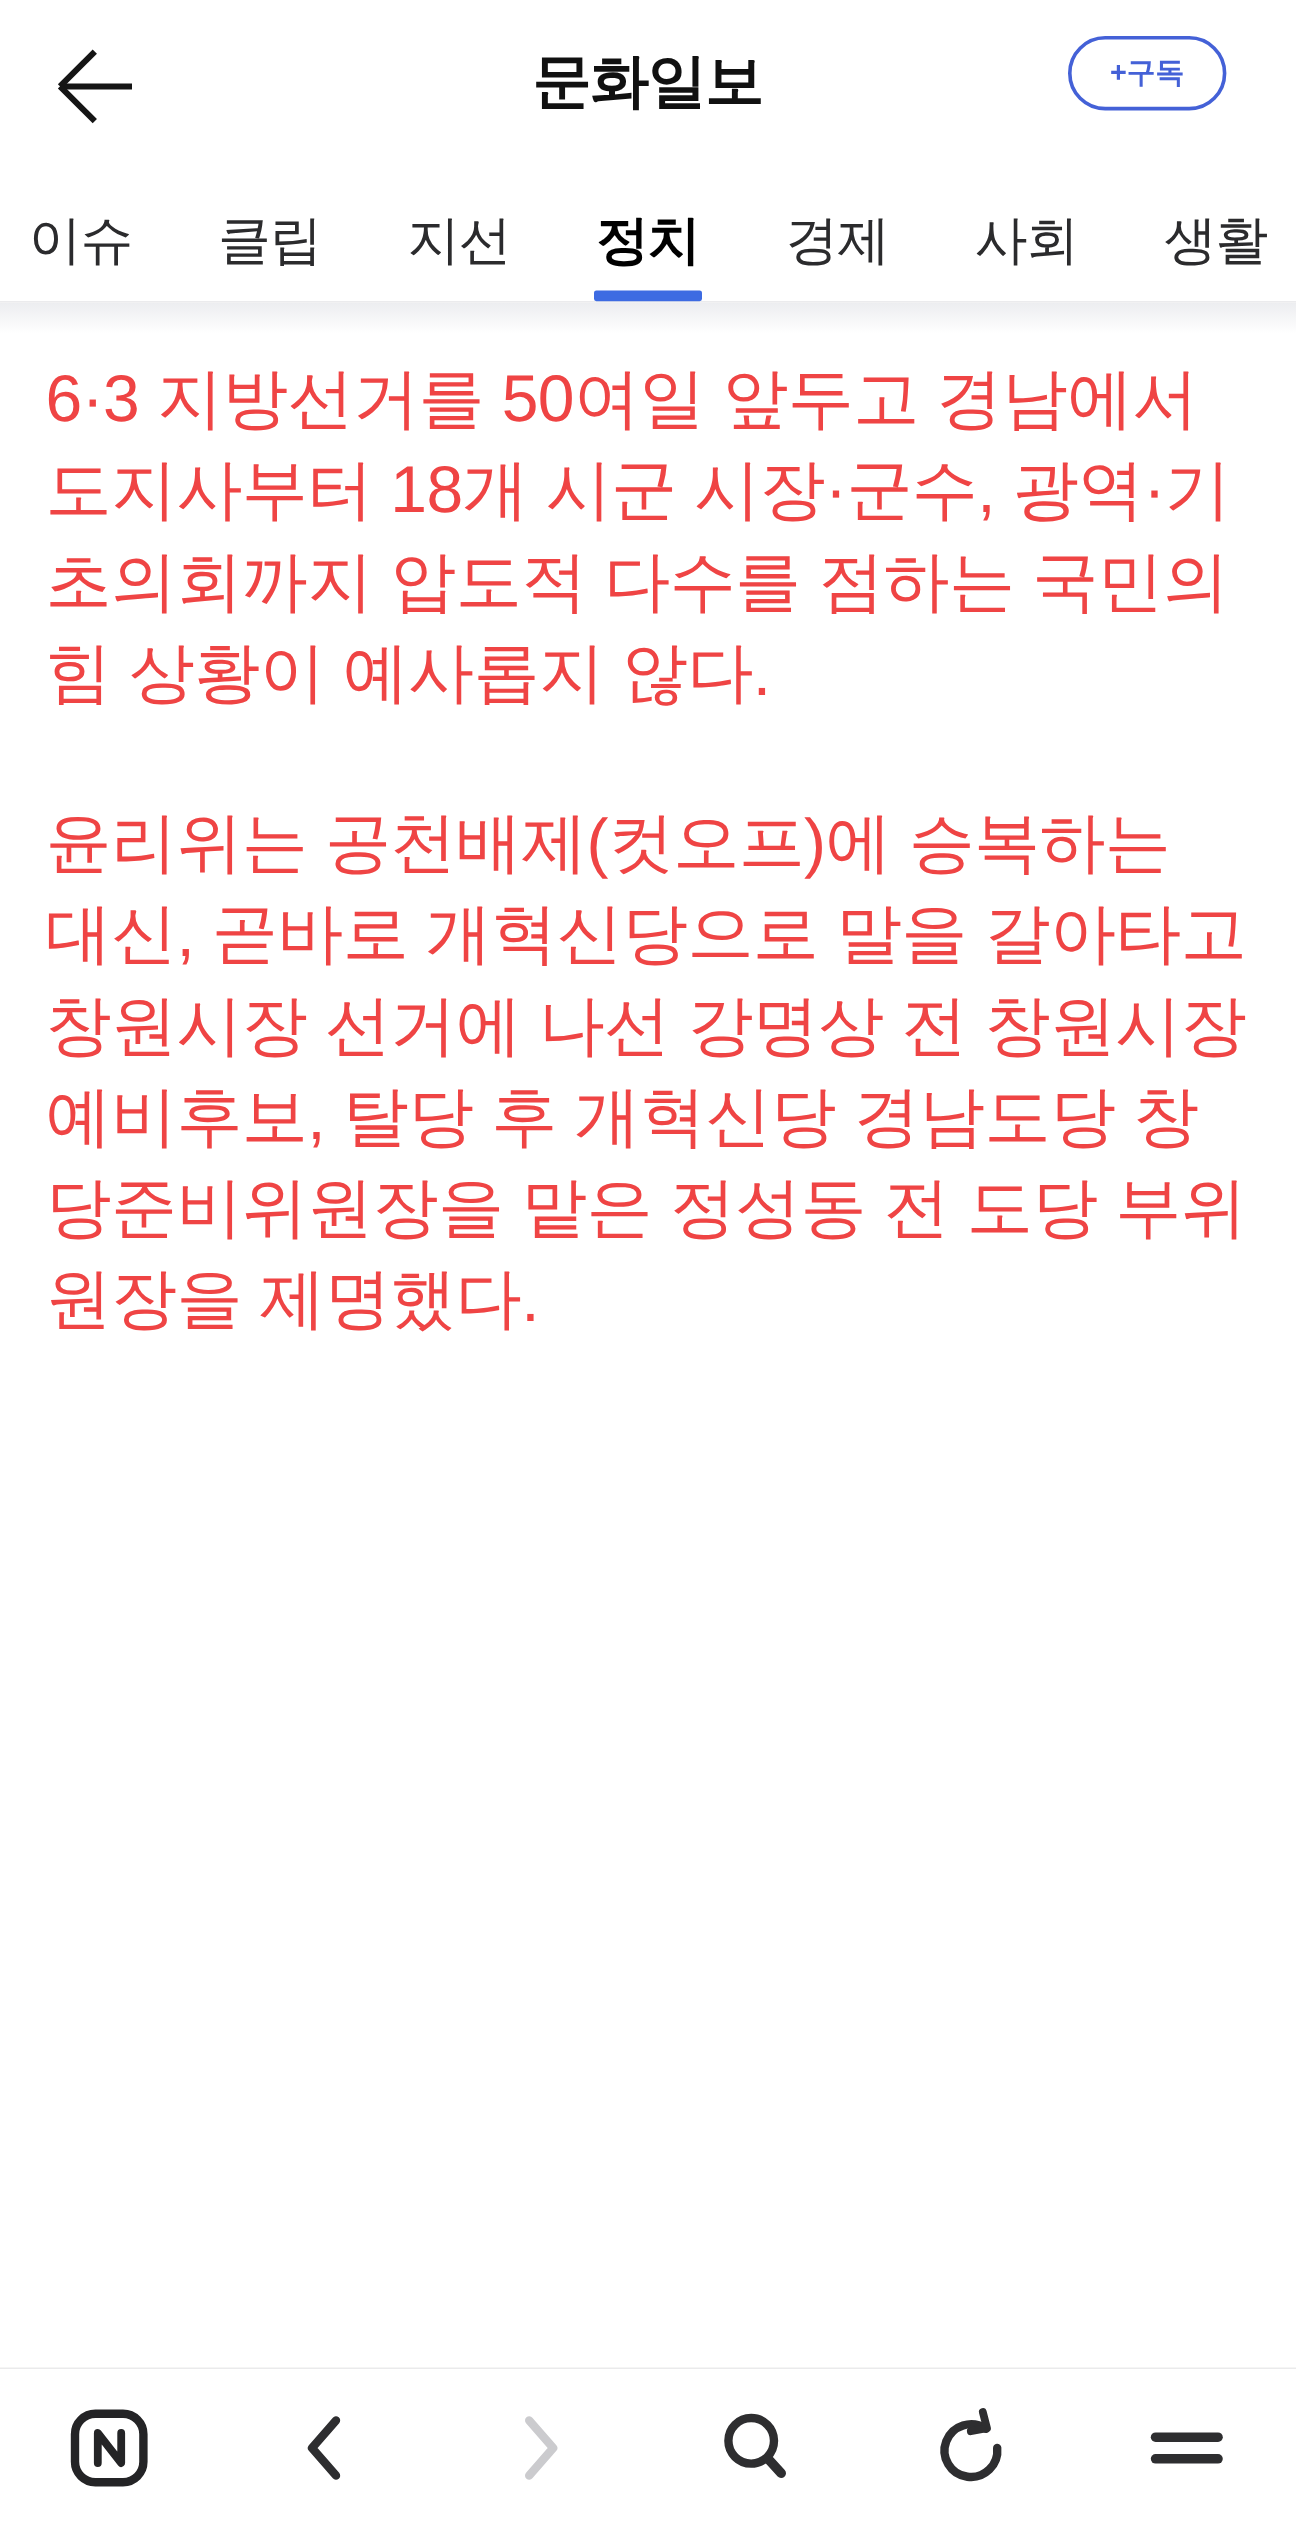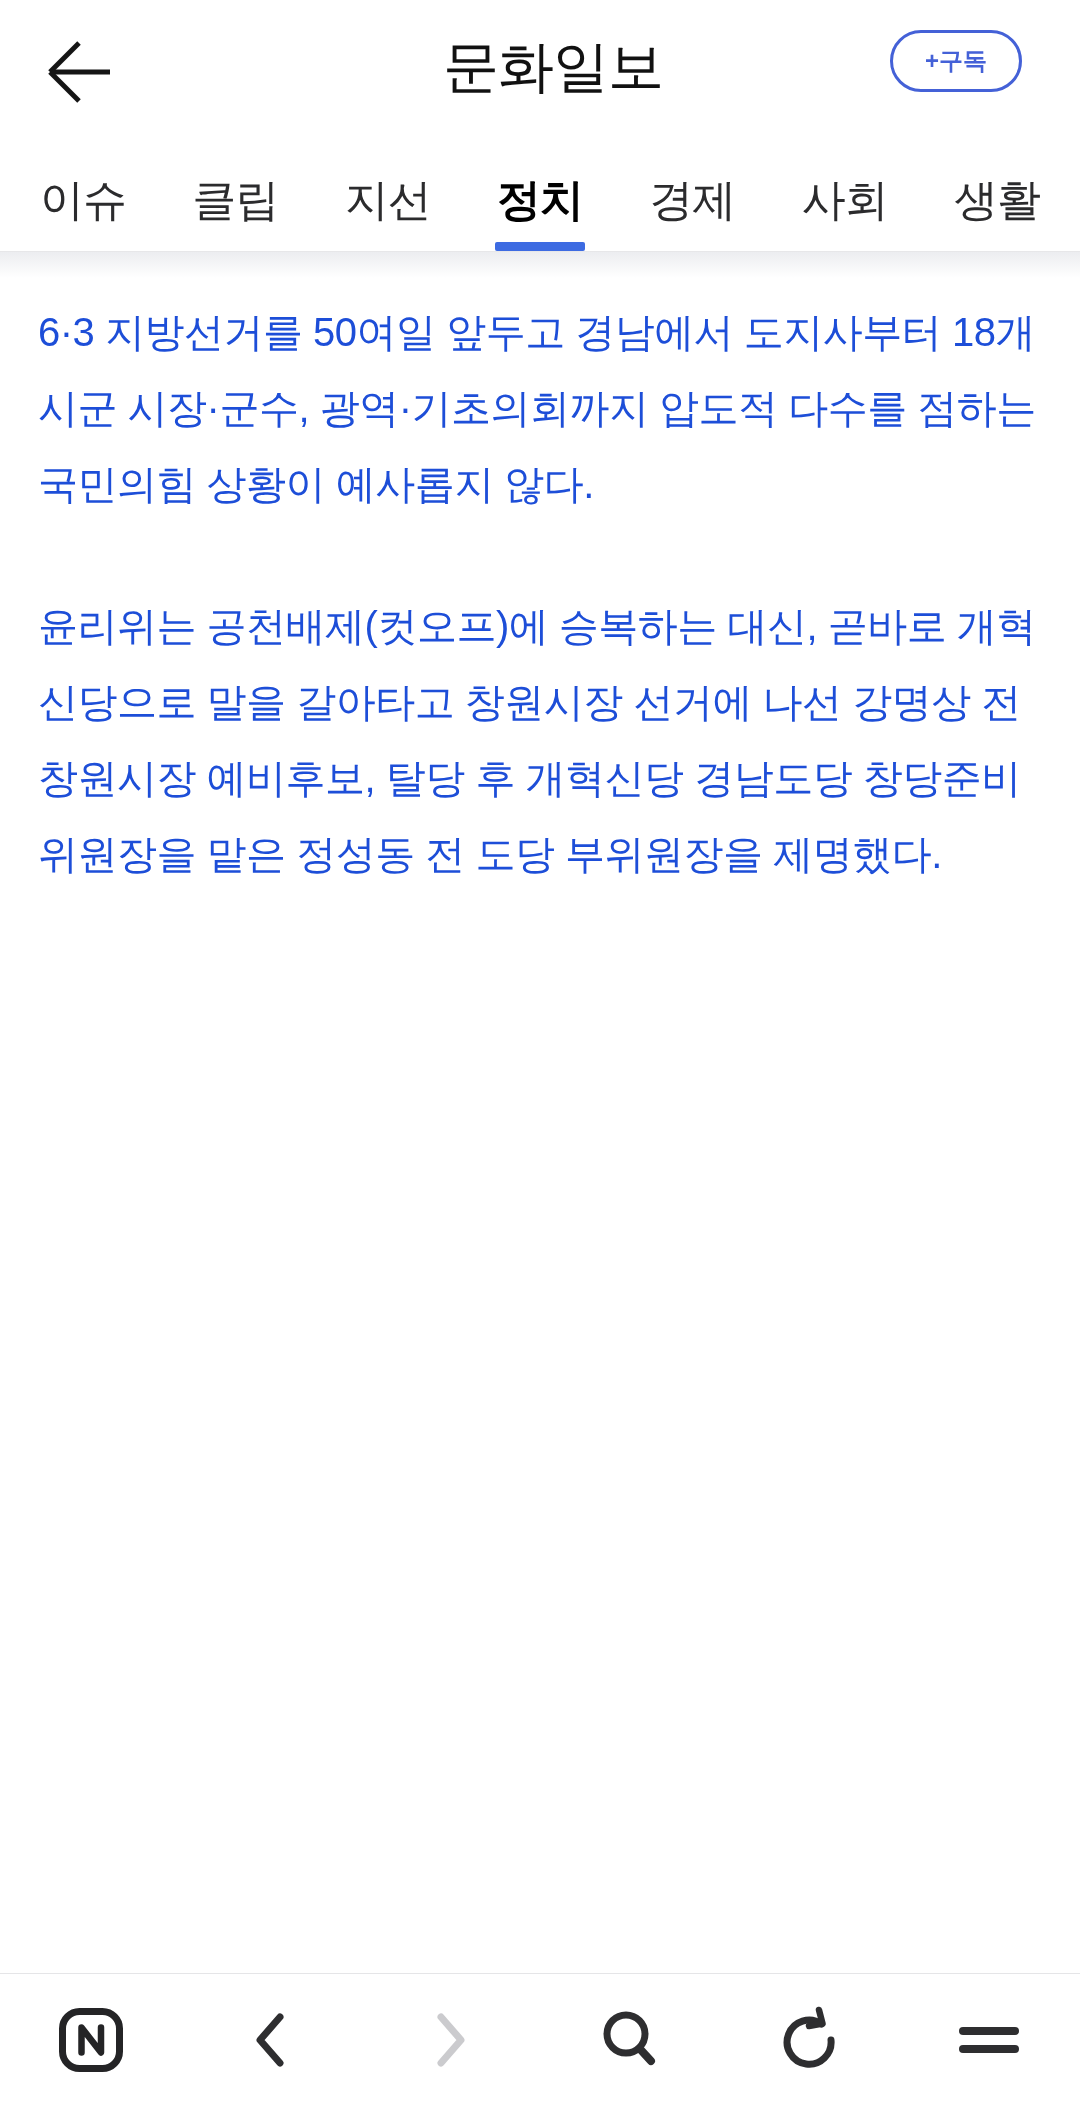--- a/index.html
+++ b/index.html
@@ -28,26 +28,25 @@
     height: 84px;
     background: none;
     border: none;
     cursor: pointer;
   }
   .publisher-title {
     position: absolute;
     left: 50%;
     top: 68px;
     transform: translate(-50%, -50%);
-    font-size: 56px;
-    font-weight: 400;
+    font-size: 49px;
+    font-weight: 700;
     letter-spacing: -1px;
     color: #111111;
     white-space: nowrap;
-    margin-left: 13px;
   }
   .subscribe-btn {
     position: absolute;
     right: 58px;
     top: 30px;
     width: 132px;
     height: 62px;
     border: 3px solid #4461d7;
     border-radius: 34px;
     background: #ffffff;
@@ -60,21 +59,21 @@
     text-align: center;
   }
 
   
   .tabbar {
     position: relative;
     height: 102px;
     display: flex;
     align-items: center;
     justify-content: space-between;
-    padding: 0 40px;
+    padding: 0 24px;
     border-bottom: 1px solid #e7e7e9;
     background: #ffffff;
   }
   .tab {
     position: relative;
     height: 100%;
     display: flex;
     align-items: center;
     background: none;
     border: none;
@@ -100,23 +99,23 @@
     background: #3d6be2;
   }
   .tab-shadow {
     height: 26px;
     background: linear-gradient(to bottom, #ecedf0, #ffffff);
   }
 
   
   .article {
     padding: 16px 38px 0 38px;
-    font-size: 40px;
+    font-size: 55px;
     line-height: 76px;
-    color: #1d4ed8;
+    color: #ef4444;
     letter-spacing: -0.5px;
     word-break: normal;
   }
   .article p { margin: 0 0 66px 0; }
 
   
   .bottom-bar {
     position: absolute;
     left: 0;
     bottom: 0;

